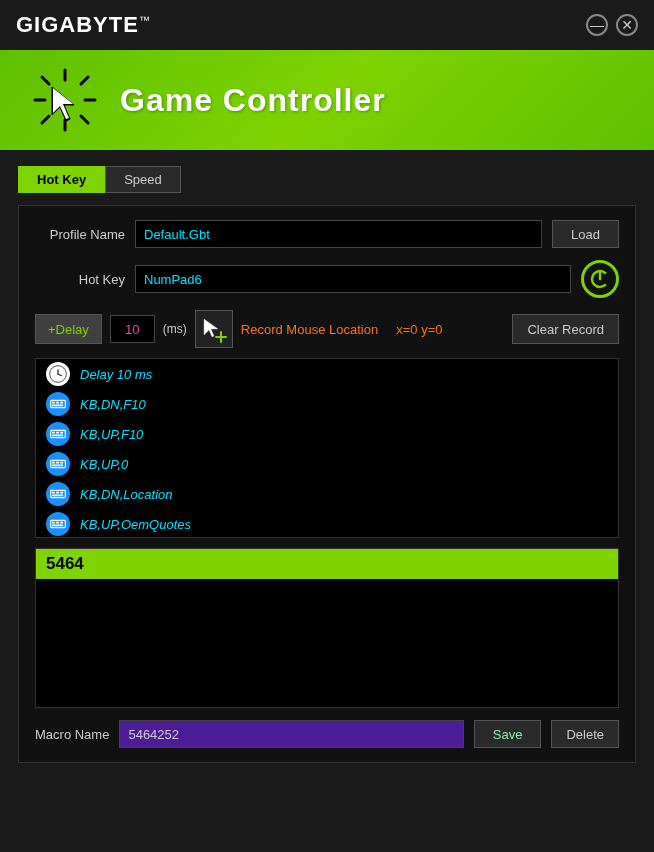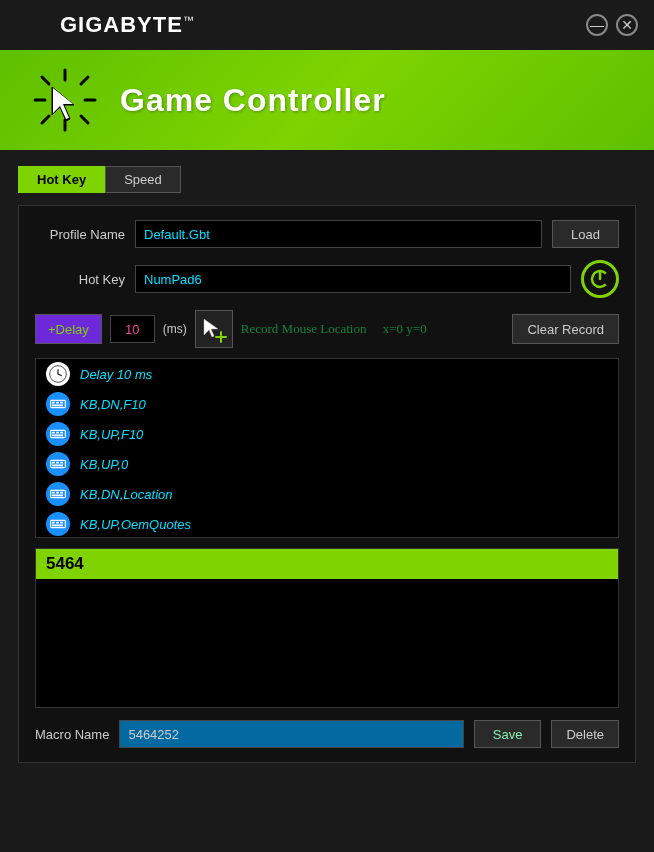--- a/index.html
+++ b/index.html
@@ -19,21 +19,20 @@
       display: flex;
       align-items: center;
       justify-content: space-between;
       padding: 0 16px;
     }
     #title-bar .brand {
       color: white;
       font-size: 22px;
       font-weight: 900;
       letter-spacing: 1px;
-      margin-left: 44px;
     }
     #title-bar .brand sup {
       font-size: 11px;
       font-weight: normal;
     }
     .window-controls {
       display: flex;
       gap: 8px;
       align-items: center;
     }
@@ -163,21 +162,21 @@
     }
 
     
     .action-row {
       display: flex;
       align-items: center;
       margin-bottom: 10px;
       gap: 8px;
     }
     .btn-delay {
-      background: #6d28d9;
+      background: #404040;
       color: #7ed300;
       border: 1px solid #555;
       padding: 5px 12px;
       font-size: 13px;
       cursor: pointer;
       height: 30px;
       white-space: nowrap;
     }
     .delay-input {
       width: 45px;
@@ -198,24 +197,23 @@
       height: 38px;
       border: 1px solid #555;
       background: #222;
       display: flex;
       align-items: center;
       justify-content: center;
       cursor: pointer;
       flex-shrink: 0;
     }
     .record-location-text {
-      color: #15803d;
+      color: #f97316;
       font-size: 13px;
       flex: 1;
-      font-family: Liberation Serif, serif;
     }
     .btn-clear {
       background: #2a2a2a;
       color: #ccc;
       border: 1px solid #555;
       padding: 5px 14px;
       font-size: 13px;
       cursor: pointer;
       height: 30px;
       white-space: nowrap;
@@ -283,21 +281,21 @@
       align-items: center;
       gap: 10px;
     }
     .macro-name-label {
       color: #ccc;
       font-size: 13px;
       white-space: nowrap;
     }
     .macro-name-input {
       flex: 1;
-      background: #0369a1;
+      background: #4c1d95;
       border: 1px solid #444;
       color: #ccc;
       font-size: 13px;
       padding: 5px 8px;
       height: 28px;
       outline: none;
     }
     .btn-save {
       background: #2a2a2a;
       color: #86efac;

